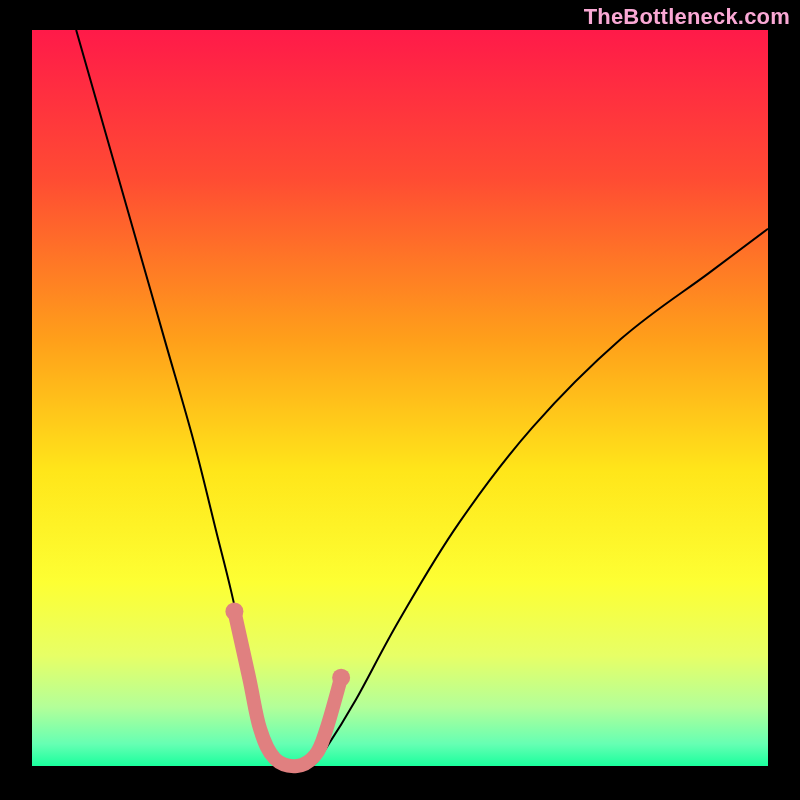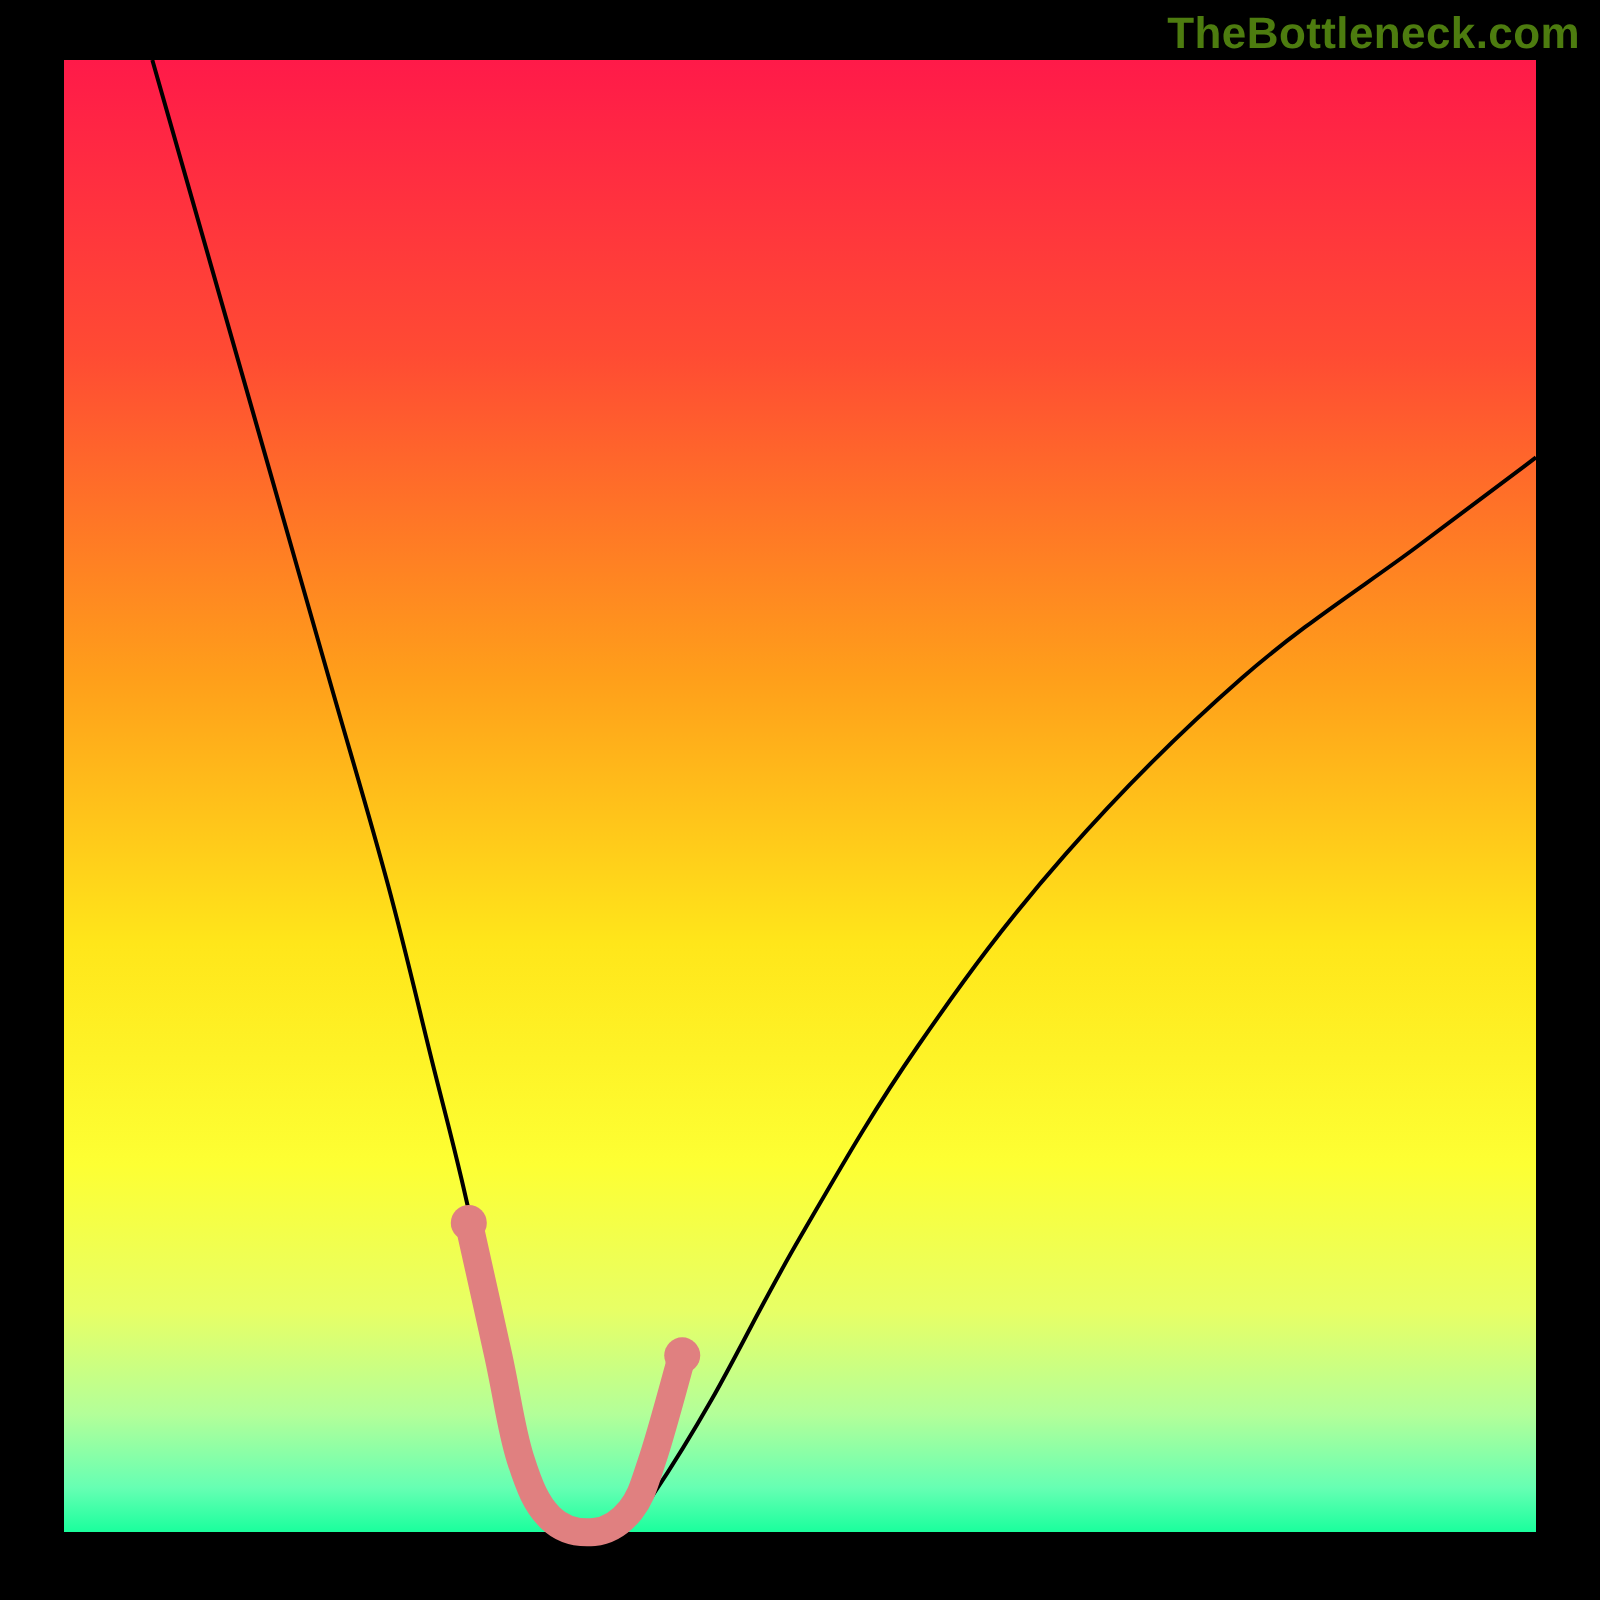--- a/index.html
+++ b/index.html
@@ -14,21 +14,21 @@
   .frame {
     position: relative;
     width: 800px;
     height: 800px;
     background: #000;
   }
   .watermark {
     position: absolute;
     top: 4px;
     right: 10px;
-    color: #4d7c0f;
+    color: #f9a8d4;
     font-size: 22px;
     font-weight: 600;
     letter-spacing: 0.2px;
     z-index: 10;
   }
   svg {
     display: block;
   }
   .curve {
     fill: none;

